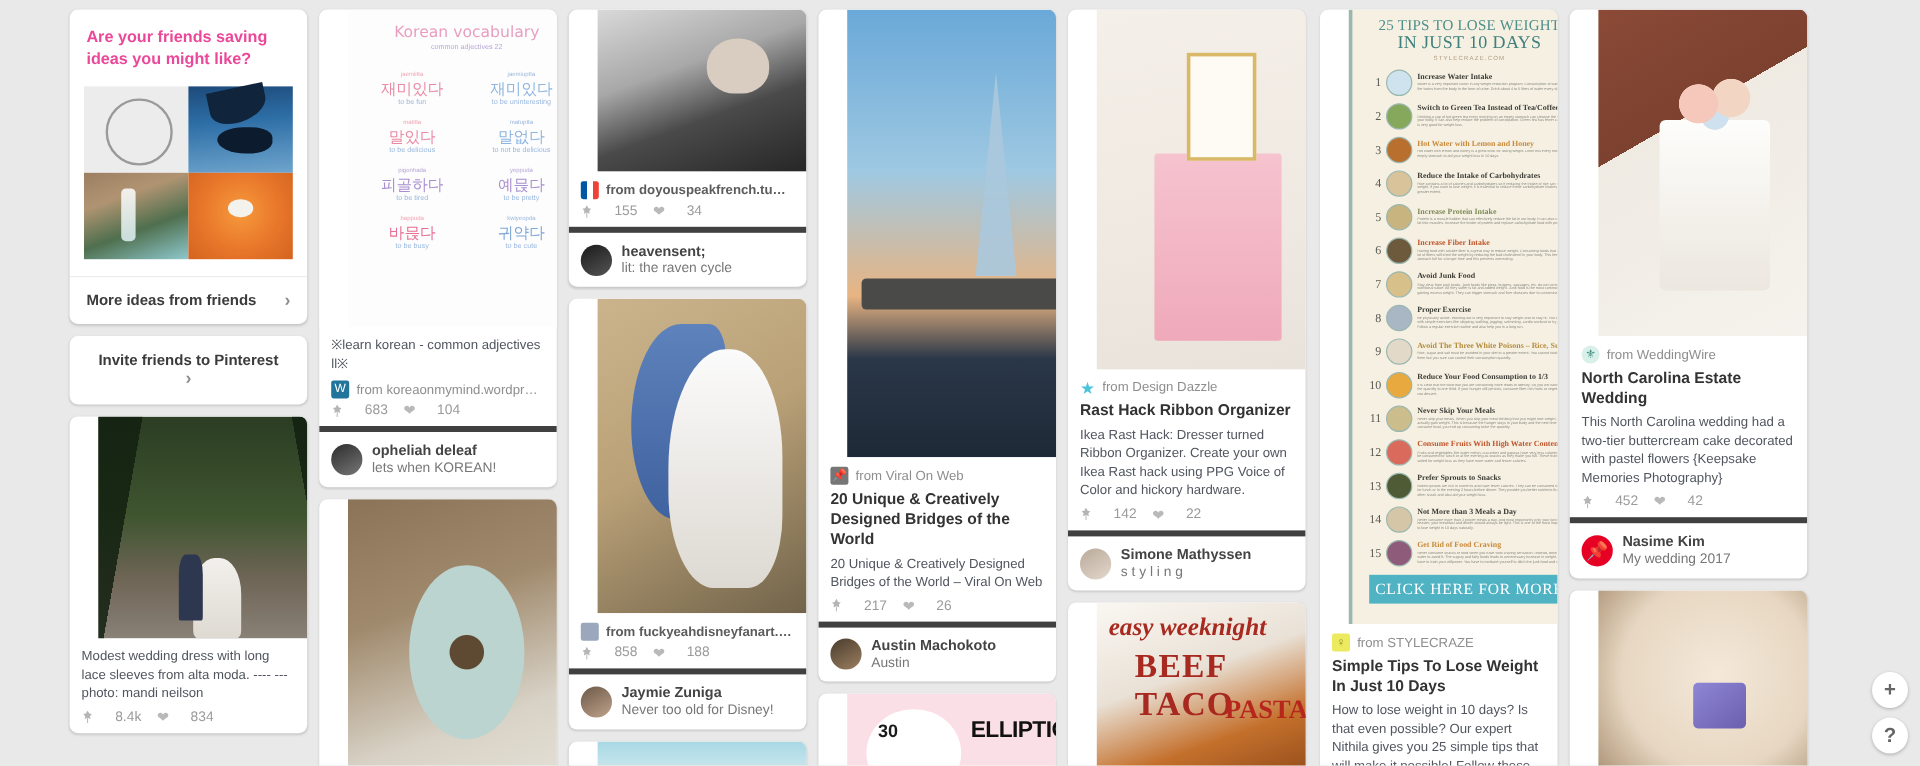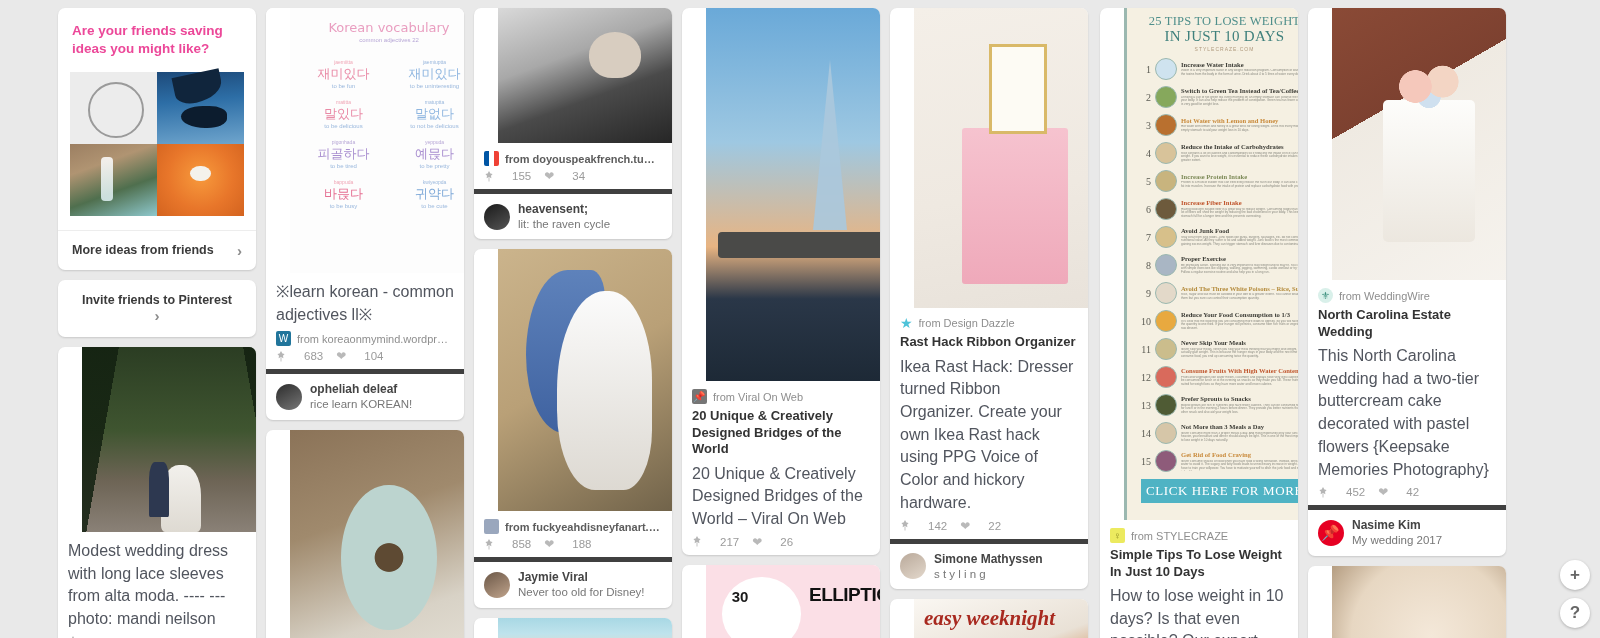--- a/index.html
+++ b/index.html
@@ -31,21 +31,21 @@
   .meta { padding: 8px 10px 7px 10px; }
   .src { display: flex; align-items: center; gap: 6px; margin-bottom: 4px; }
   .src-ico {
     width: 15px; height: 15px; flex: 0 0 15px;
     border-radius: 2px;
     display: flex; align-items: center; justify-content: center;
     font-size: 10px; color: #fff; line-height: 1;
   }
   .src-txt { font-size: 11px; color: #8e8e8e; white-space: nowrap; overflow: hidden; text-overflow: ellipsis; }
   .ttl { font-size: 13px; font-weight: bold; color: #333; line-height: 1.27; margin-bottom: 5px; }
-  .desc { font-size: 16px; color: #51555e; line-height: 1.42; margin-bottom: 5px; }
+  .desc { font-size: 11px; color: #51555e; line-height: 1.42; margin-bottom: 5px; }
   .stats { display: flex; align-items: center; gap: 13px; font-size: 11.5px; color: #9b9b9b; }
   .stat { display: flex; align-items: center; gap: 18px; text-align: right; }
   .pinico { width: 10px; height: 11px; display:inline-block; }
   .hrt { color: #b9b9b9; font-size: 12px; line-height: 1; }
   .user {
     display: flex; align-items: center; gap: 8px;
     border-top: 5px solid #404040;
     padding: 8px 10px;
   }
   .avatar {
@@ -284,21 +284,21 @@
           <span class="stat">
             <span class="hrt">❤</span>
             <span>104</span>
           </span>
         </div>
       </div>
       <div class="user">
         <div class="avatar" style="background:linear-gradient(150deg,#2c2c2c,#777)"></div>
         <div>
           <div class="uname">opheliah deleaf</div>
-          <div class="ubrd">rice learn KOREAN!</div>
+          <div class="ubrd">lets when KOREAN!</div>
         </div>
       </div>
     </div>
 
     <div class="card">
       <div class="thumb" style="height:250px">
         <div class="ph wreath"></div>
       </div>
     </div>
   </div>
@@ -355,21 +355,21 @@
           </span>
           <span class="stat">
             <span class="hrt">❤</span>
             <span>188</span>
           </span>
         </div>
       </div>
       <div class="user">
         <div class="avatar" style="background:linear-gradient(150deg,#6b5747,#c0a48c)"></div>
         <div>
-          <div class="uname">Jaymie Viral</div>
+          <div class="uname">Jaymie Zuniga</div>
           <div class="ubrd">Never too old for Disney!</div>
         </div>
       </div>
     </div>
 
     <div class="card">
       <div class="thumb" style="height:40px">
         <div class="ph anime"></div>
       </div>
     </div>
@@ -392,20 +392,27 @@
             <svg class="pinico" viewBox="0 0 10 11">
                 <path d="M5 0 L6.4 2.6 L8.6 3 L7 4.8 L7.4 7.2 L5 6.1 L2.6 7.2 L3 4.8 L1.4 3 L3.6 2.6 Z" fill="#b5b5b5"></path>
                 <rect x="4.6" y="6.5" width="0.8" height="4" fill="#b5b5b5"></rect>
               </svg>
             <span>217</span>
           </span>
           <span class="stat">
             <span class="hrt">❤</span>
             <span>26</span>
           </span>
+        </div>
+      </div>
+      <div class="user">
+        <div class="avatar" style="background:linear-gradient(150deg,#4a3b2d,#9b8060)"></div>
+        <div>
+          <div class="uname">Austin Machokoto</div>
+          <div class="ubrd">Austin</div>
         </div>
       </div>
     </div>
 
     <div class="card">
       <div class="thumb" style="height:90px">
         <div class="ph ellip">
           <div class="circ"></div>
           <div class="t1">30</div>
 

